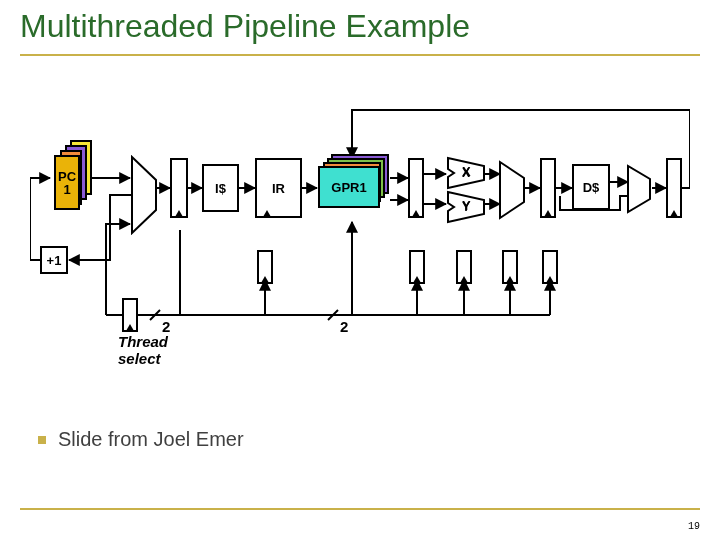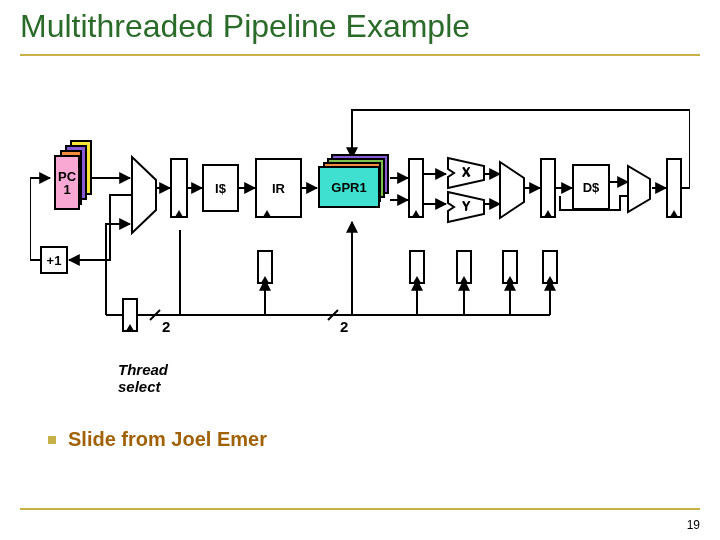--- a/index.html
+++ b/index.html
@@ -22,25 +22,24 @@
   .hr1 {
     position: absolute;
     left: 20px;
     right: 20px;
     top: 54px;
     height: 2px;
     background: #c9b14a;
   }
   .bullet {
     position: absolute;
-    left: 48px;
+    left: 38px;
     top: 428px;
     font-size: 20px;
-    color: #a16207;
-    font-weight: bold;
+    color: #404040;
   }
   .bullet::before {
     content: '';
     display: inline-block;
     width: 8px;
     height: 8px;
     background: #c9b14a;
     margin-right: 12px;
     vertical-align: 2px;
   }
@@ -49,22 +48,23 @@
     left: 20px;
     right: 20px;
     bottom: 30px;
     height: 2px;
     background: #c9b14a;
   }
   .pagenum {
     position: absolute;
     right: 20px;
     bottom: 8px;
-    font-size: 12px;
+    font-size: 10px;
     color: #000;
+    font-family: Liberation Mono, monospace;
   }
   .diagram {
     position: absolute;
     left: 30px;
     top: 100px;
     width: 660px;
     height: 260px;
   }
   .box {
     position: absolute;
@@ -163,21 +163,21 @@
     </g>
   </svg>
 
   <div class="box" style="left:40px; top:40px; width:22px; height:55px; background:#f7e637;"></div>
   <div class="box" style="left:35px; top:45px; width:22px; height:55px; background:#8a5bd6; color:#000;">
       <span>C</span>
     </div>
   <div class="box" style="left:30px; top:50px; width:22px; height:55px; background:#f28b3b;">
       <span>C</span>
     </div>
-  <div class="box" style="left:24px; top:55px; width:26px; height:55px; background:#f9a8d4; flex-direction:column; line-height:1;">
+  <div class="box" style="left:24px; top:55px; width:26px; height:55px; background:#eab308; flex-direction:column; line-height:1;">
     <span>PC</span>
     <span>1</span>
   </div>
 
   <div class="box" style="left:10px; top:146px; width:28px; height:28px;">
       <span>+1</span>
     </div>
 
   <svg style="left:100px; top:55px;" width="30" height="80">
     <polygon points="2,2 2,78 26,55 26,25" fill="#fff" stroke="#000" stroke-width="2"></polygon>
@@ -245,21 +245,21 @@
   <span class="caret" style="left:476px; top:176px;"></span>
   <div class="box" style="left:512px; top:150px; width:16px; height:34px;"></div>
   <span class="caret" style="left:516px; top:176px;"></span>
 
   <div class="block-label" style="left:132px; top:218px; font-style:normal;">2</div>
   <div class="block-label" style="left:310px; top:218px; font-style:normal;">2</div>
 
   <div style="position:absolute; left:432px; top:64px; font-weight:bold; font-size:13px;">X</div>
   <div style="position:absolute; left:432px; top:98px; font-weight:bold; font-size:13px;">Y</div>
 
-  <div class="block-label" style="left:88px; top:234px; white-space:pre; line-height:1.1;margin-top:28px;">Thread
+  <div class="block-label" style="left:88px; top:234px; white-space:pre; line-height:1.1;">Thread
 select</div>
 
 </div>
 
 <div class="bullet"><span>Slide from Joel Emer</span></div>
 
 <div class="hr2"></div>
 <div class="pagenum">19</div>
 
 </body></html>

